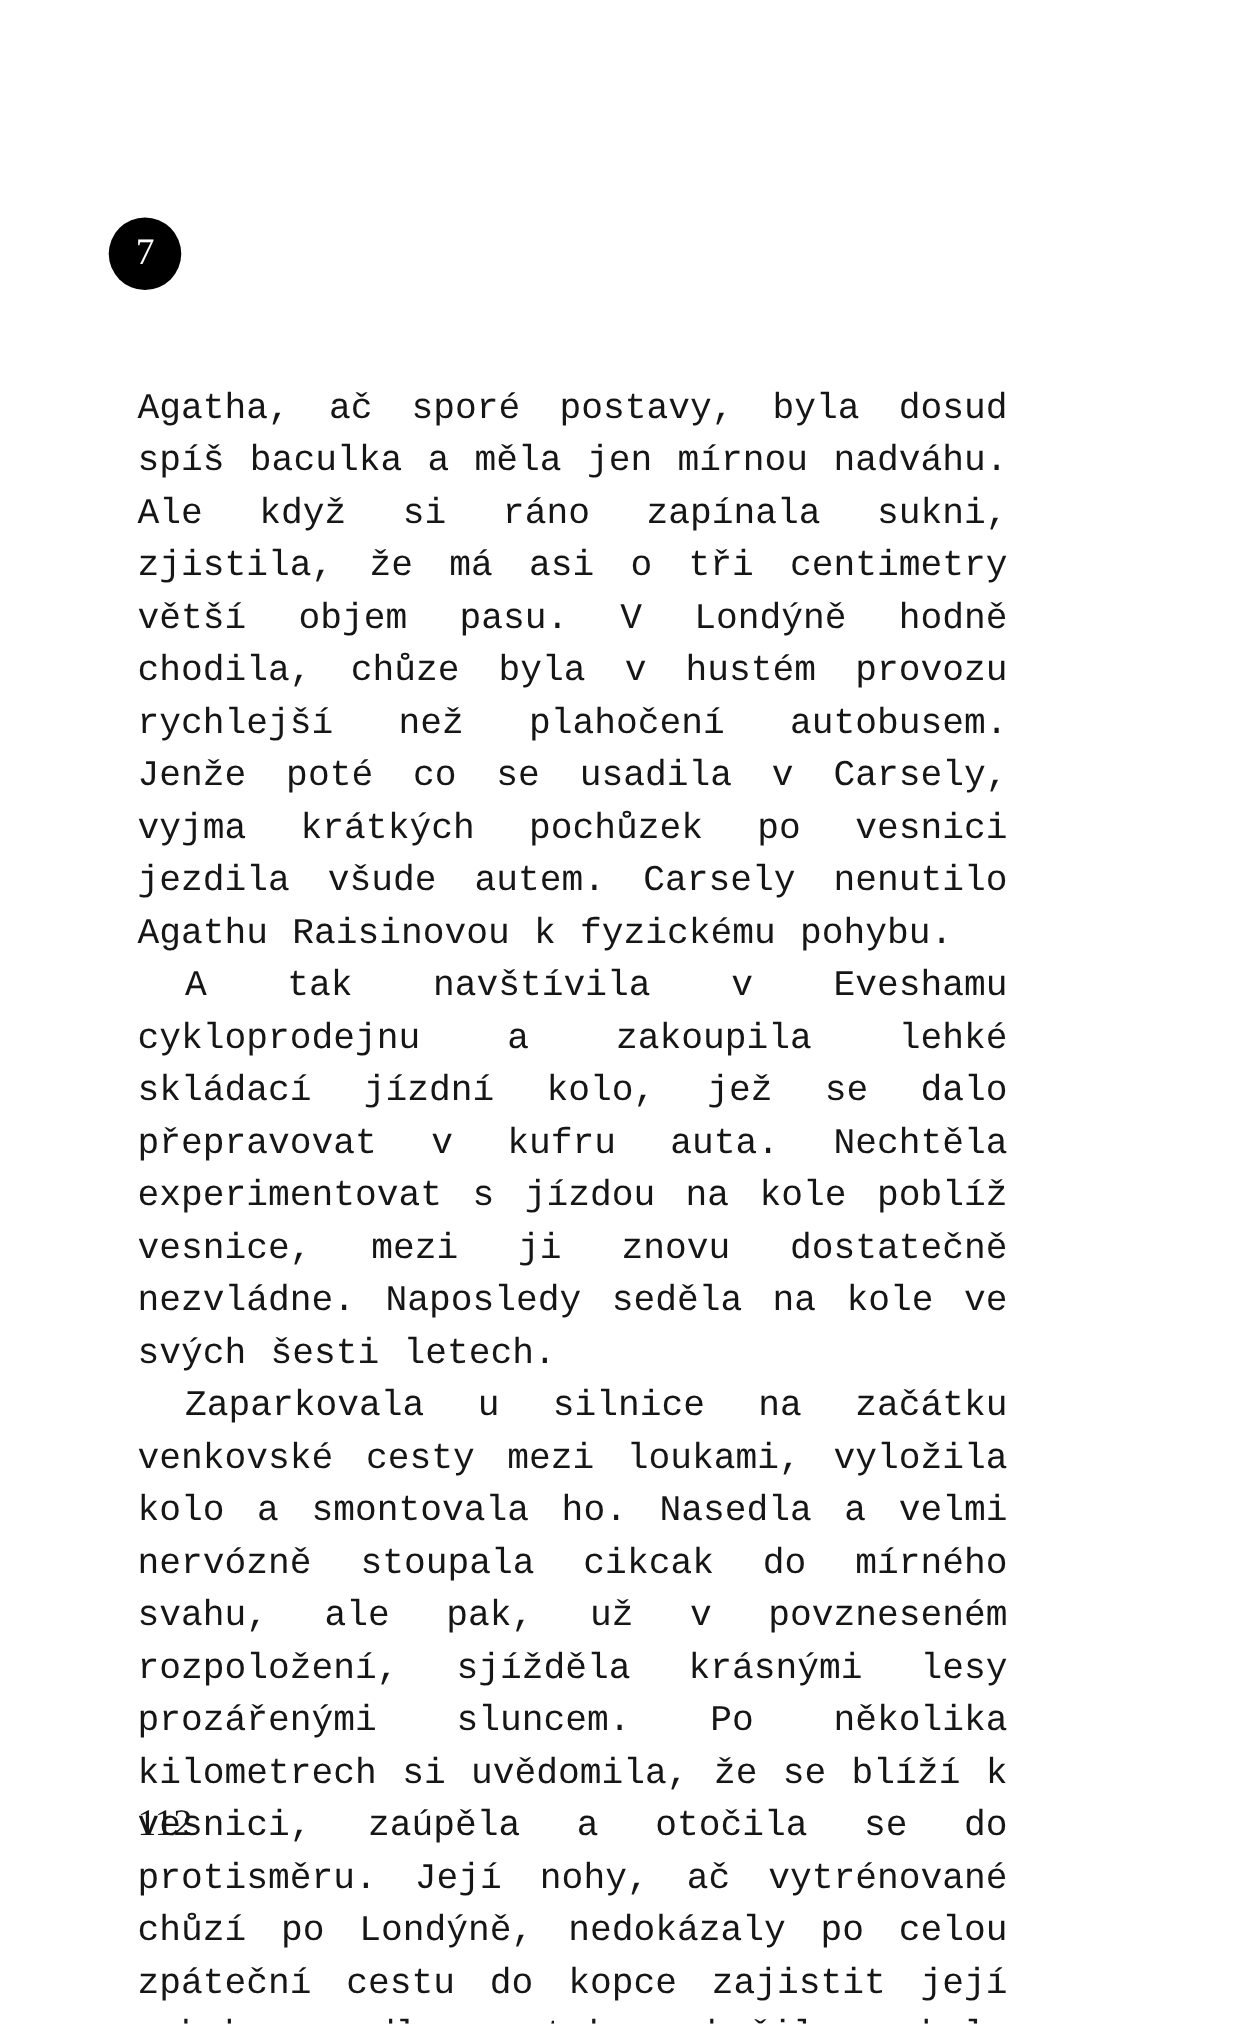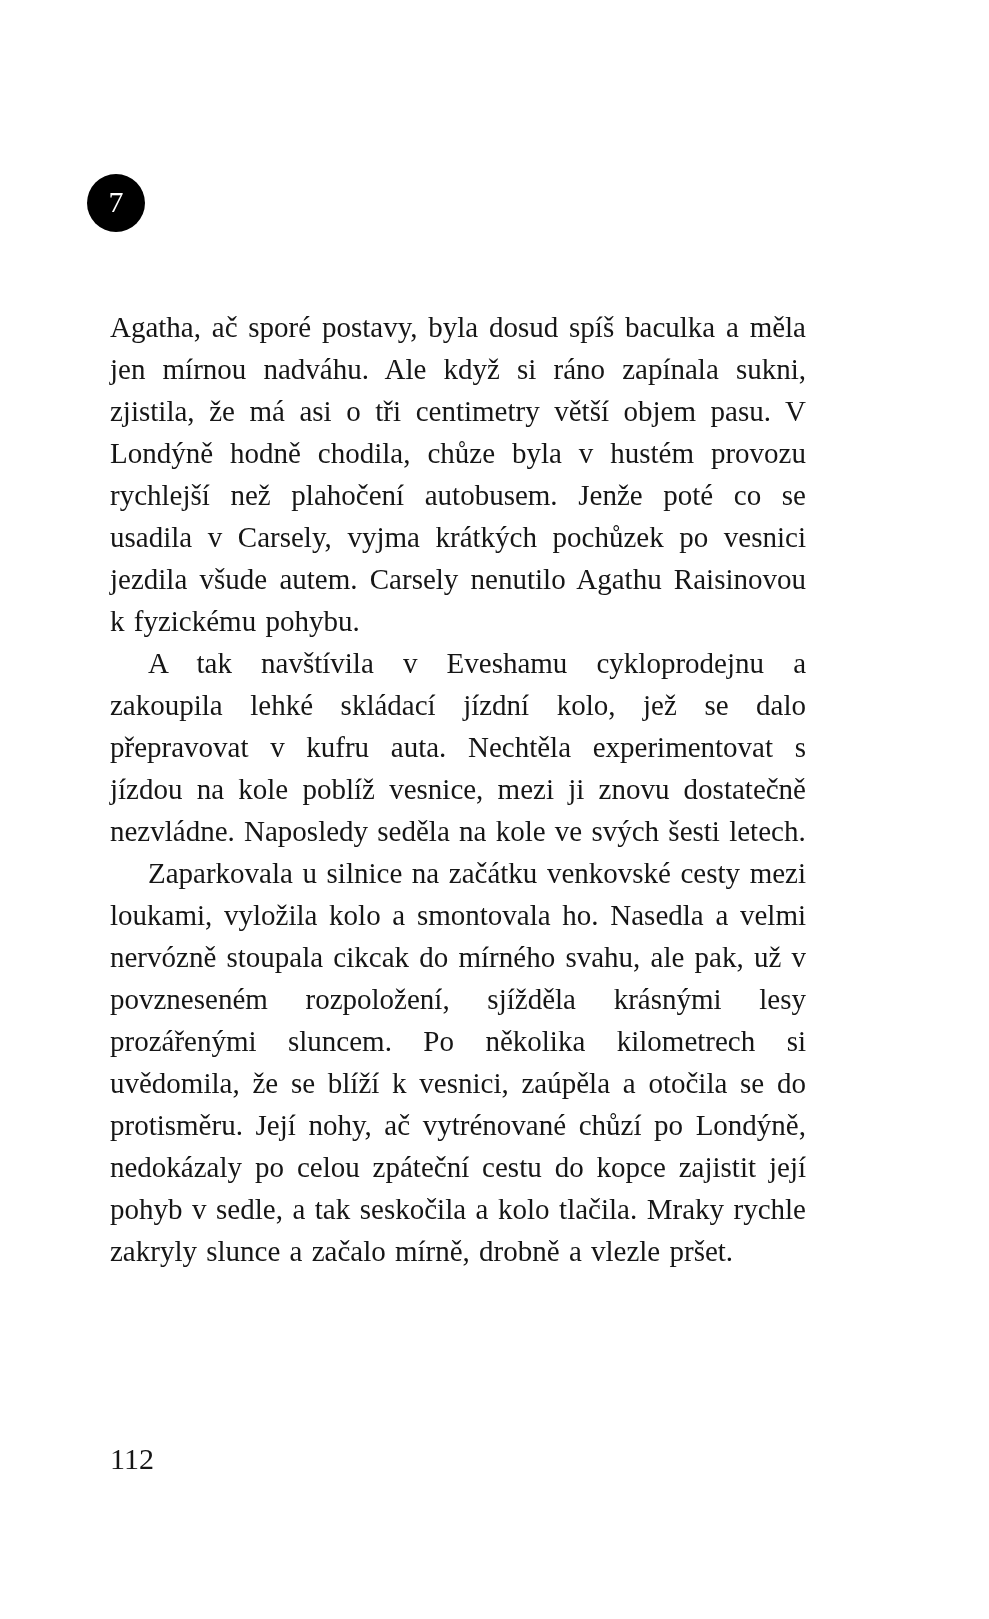--- a/index.html
+++ b/index.html
@@ -39,20 +39,21 @@
       left: 110px;
       top: 306px;
       width: 696px;
     }
     .text-block p {
       margin: 0;
       font-size: 29px;
       line-height: 42px;
       text-align: justify;
       word-spacing: 2px;
+      font-family: Liberation Mono, monospace;
     }
     .text-block p.indent {
       text-indent: 38px;
     }
     .page-number {
       position: absolute;
       left: 110px;
       top: 1442px;
       font-size: 30px;
       color: #161616;

